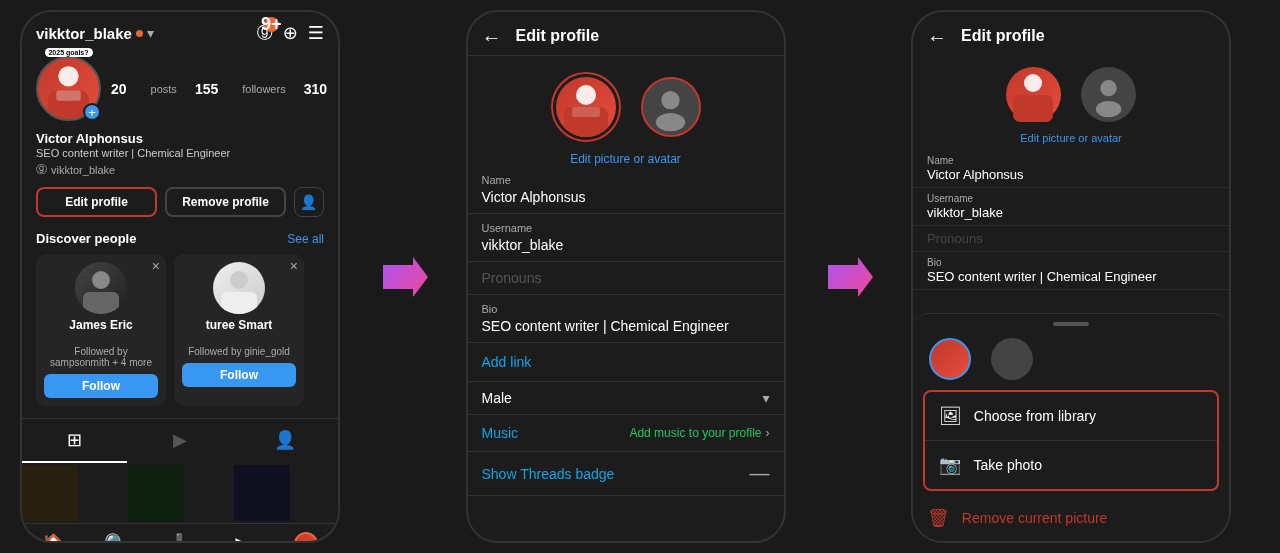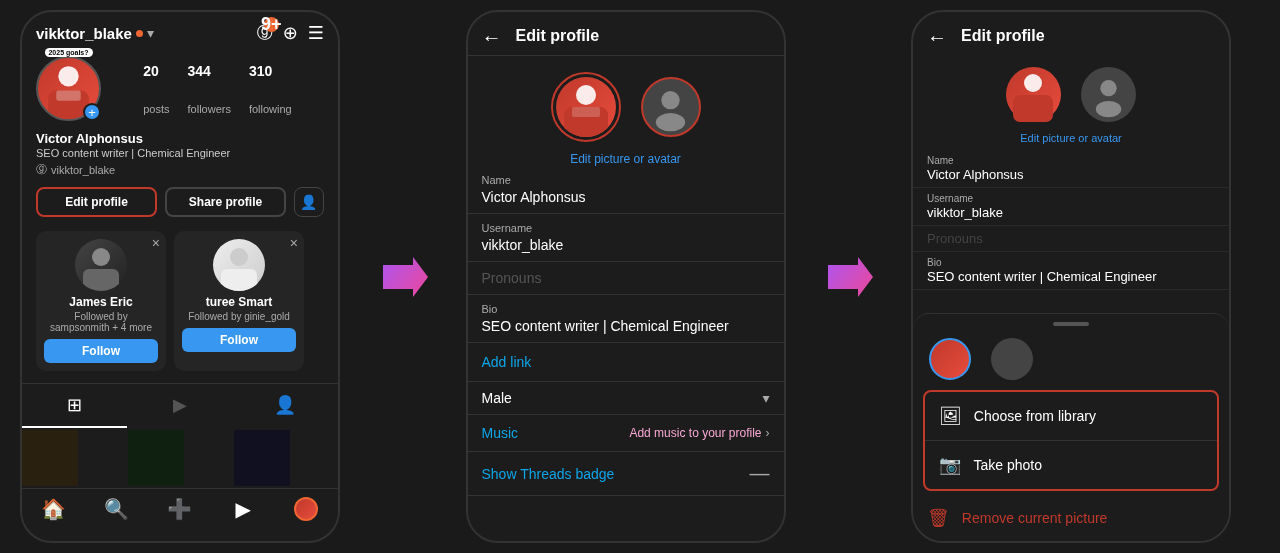--- a/index.html
+++ b/index.html
@@ -158,22 +158,22 @@
     }
 
     .p1-stat-items {
       display: flex;
       gap: 18px;
       flex: 1;
       justify-content: center;
     }
     .p1-stat {
       display: flex;
-      flex-direction: column;
-      align-items: flex-start;
+      flex-direction: row;
+      align-items: center;
       gap: 24px;
     }
     .p1-stat-num {
       color: #fff;
       font-size: 14px;
       font-weight: 700;
     }
     .p1-stat-label {
       color: #aaa;
       font-size: 11px;
@@ -296,21 +296,21 @@
     .p1-card-name {
       color: #fff;
       font-size: 12px;
       font-weight: 600;
       text-align: center;
     }
     .p1-card-followed {
       color: #aaa;
       font-size: 10px;
       text-align: center;
-      margin-top: 2px;
+      margin-top: 14px;
       margin-bottom: 6px;
     }
     .p1-follow-btn {
       background: #3897f0;
       color: #fff;
       border: none;
       border-radius: 6px;
       padding: 5px 28px;
       font-size: 12px;
       font-weight: 600;
@@ -454,21 +454,21 @@
 
     .p2-section {
       padding: 10px 14px;
       border-bottom: 1px solid #333;
     }
     .p2-section-text {
       color: #0ea5e9;
       font-size: 14px;
     }
     .p2-section-note {
-      color: #f9a8d4;
+      color: #22c55e;
       font-size: 12px;
     }
 
     .p2-field-gender {
       display: flex;
       justify-content: space-between;
       align-items: center;
     }
     .p2-chevron {
       color: #aaa;
@@ -658,44 +658,48 @@
           </div>
           <div class="p1-avatar-label">2025 goals?</div>
           <div class="p1-avatar-plus">+</div>
         </div>
         <div class="p1-stat-items">
           <div class="p1-stat">
             <span class="p1-stat-num">20</span>
             <span class="p1-stat-label">posts</span>
           </div>
           <div class="p1-stat">
-            <span class="p1-stat-num">344</span>
+            <span class="p1-stat-num">155</span>
             <span class="p1-stat-label">followers</span>
           </div>
           <div class="p1-stat">
             <span class="p1-stat-num">310</span>
             <span class="p1-stat-label">following</span>
           </div>
         </div>
       </div>
 
       <div class="p1-name">Victor Alphonsus</div>
       <div class="p1-bio">SEO content writer | Chemical Engineer</div>
       <div class="p1-link">
         <span style="font-size:11px;">ⓖ</span>
         <span>vikktor_blake</span>
       </div>
 
       <div class="p1-buttons">
         <button class="p1-btn">Edit profile</button>
-        <button class="p1-btn p1-btn-share">Share profile</button>
+        <button class="p1-btn p1-btn-share">Remove profile</button>
         <div class="p1-btn-person">👤</div>
       </div>
 
       <div class="p1-discover">
+        <div class="p1-discover-header">
+          <span class="p1-discover-title">Discover people</span>
+          <span class="p1-see-all">See all</span>
+        </div>
         <div class="p1-cards">
 
           <div class="p1-card">
             <span class="p1-card-close">×</span>
             <div class="p1-card-avatar p1-card-avatar-james">
               <svg viewBox="0 0 52 52" fill="none">
                 <circle cx="26" cy="18" r="9" fill="#888"></circle>
                 <rect x="8" y="30" width="36" height="22" rx="6" fill="#666"></rect>
               </svg>
             </div>

